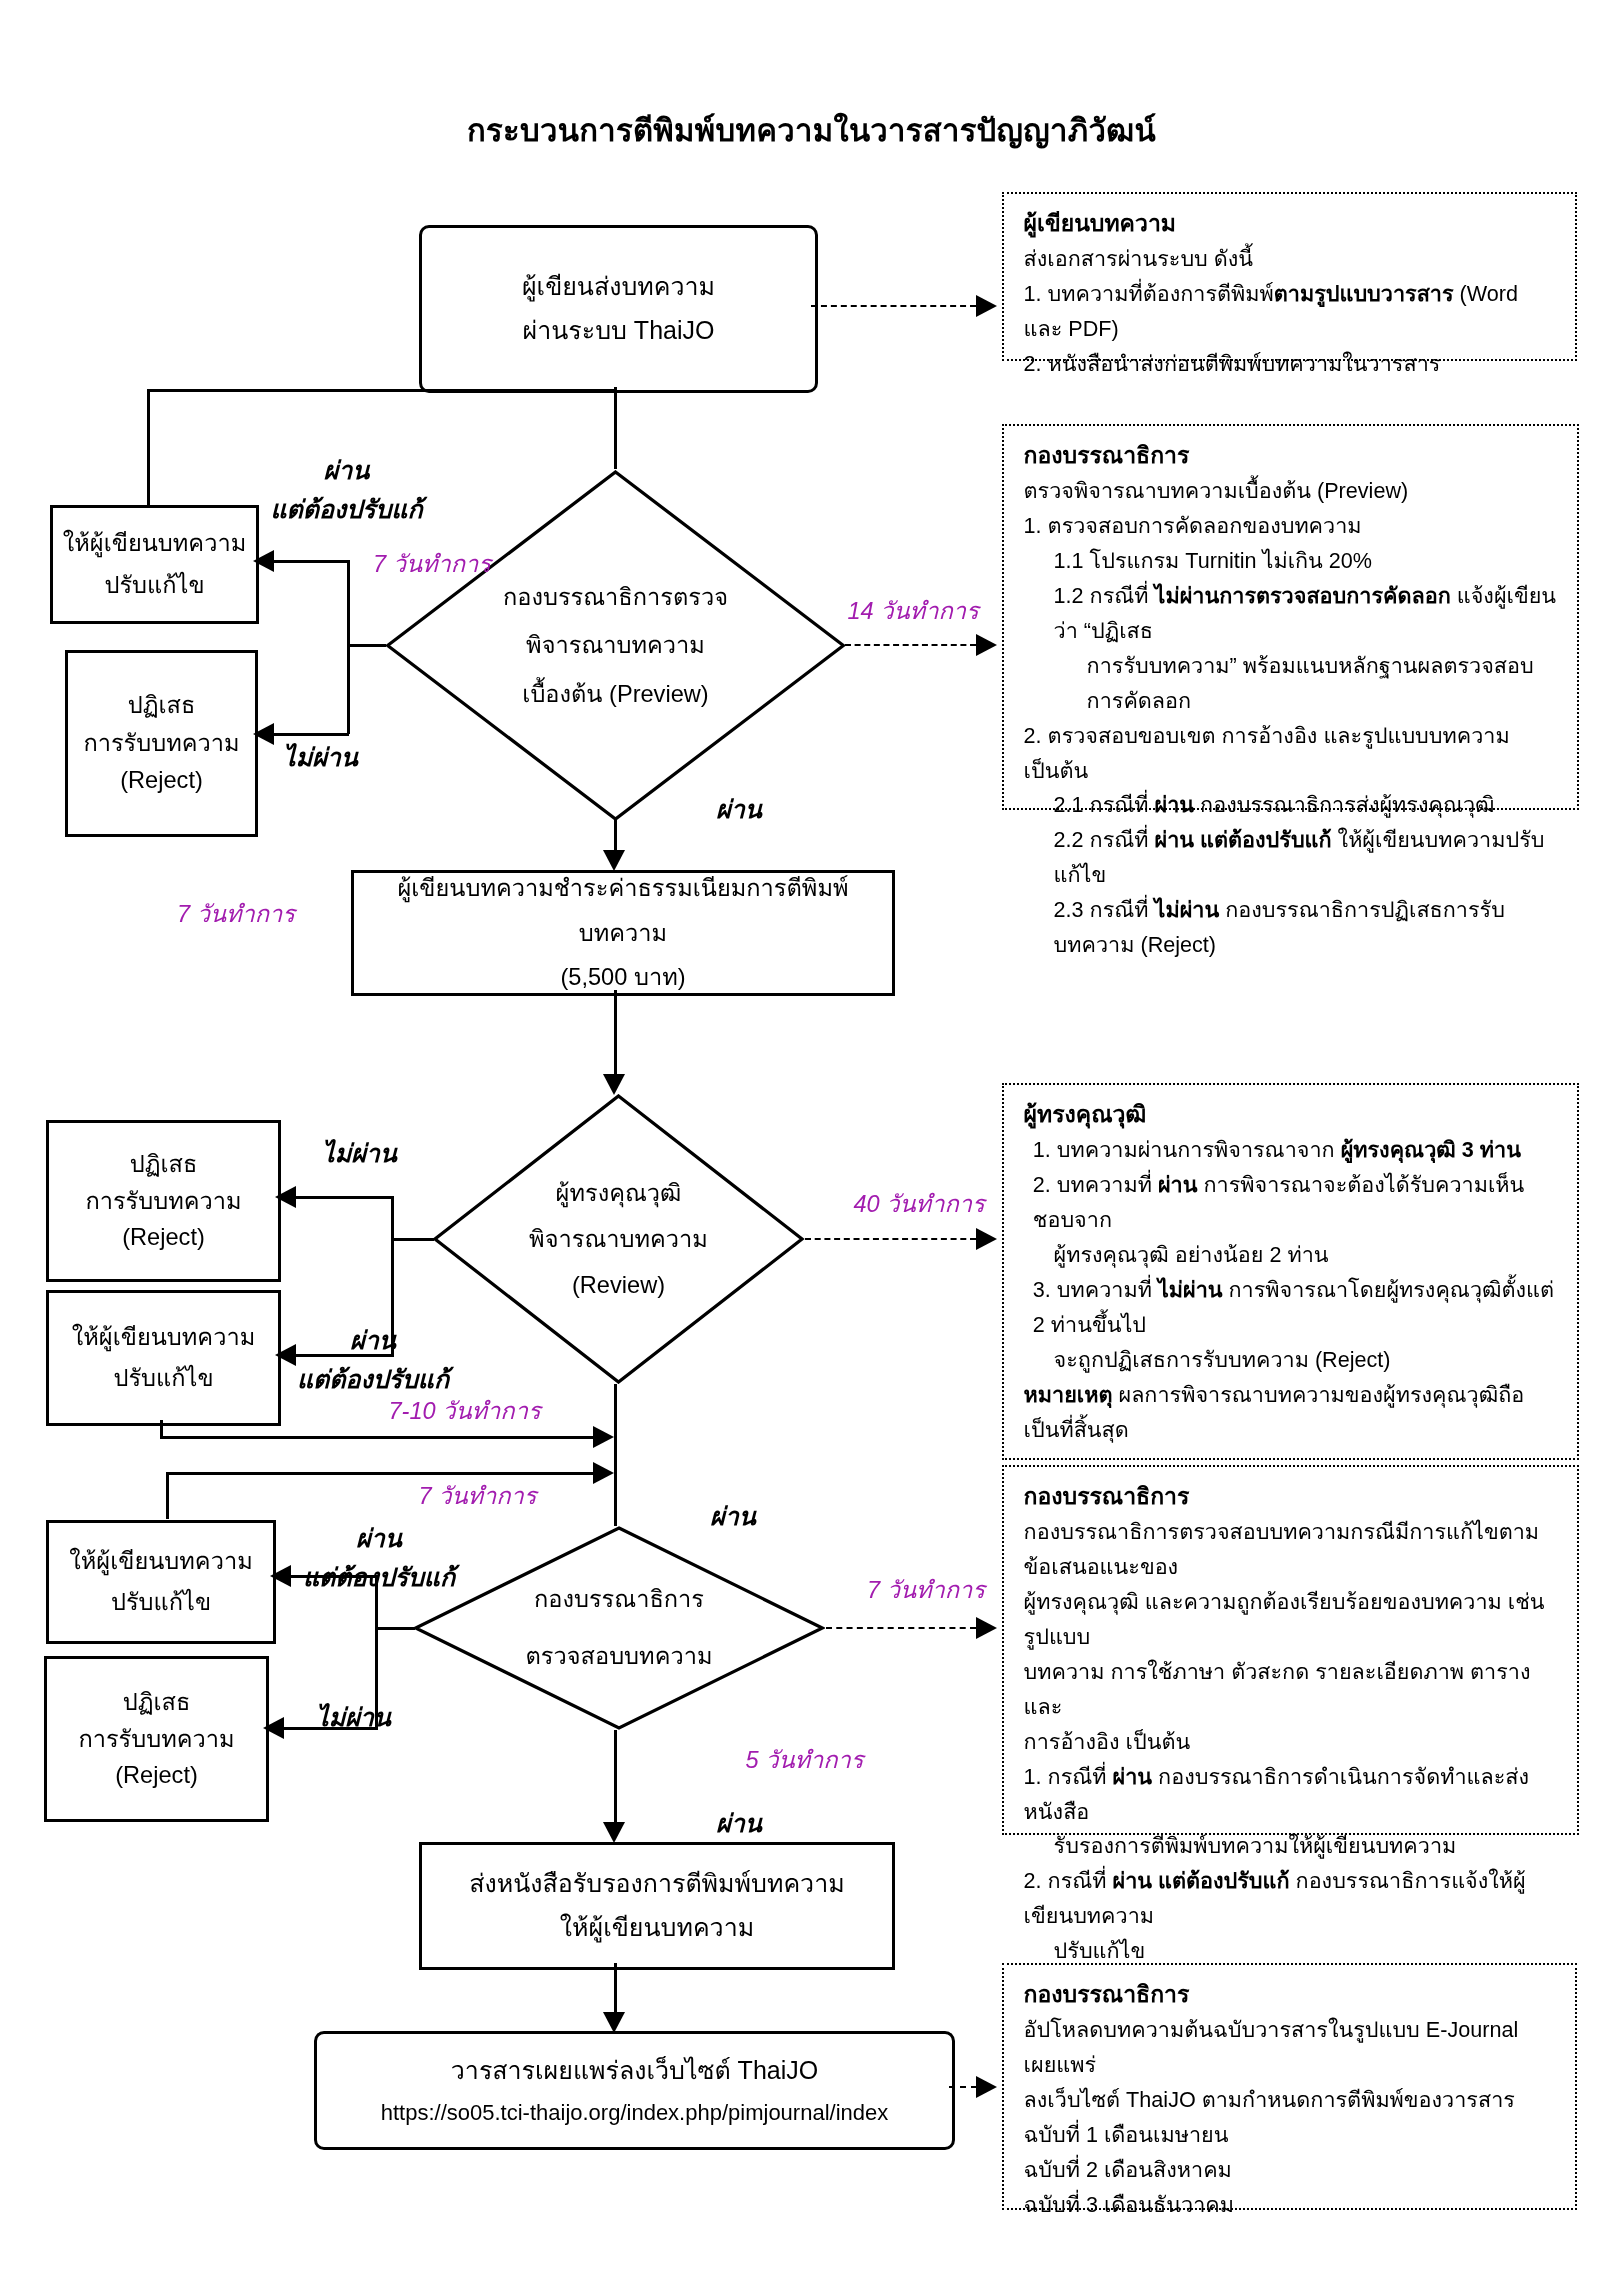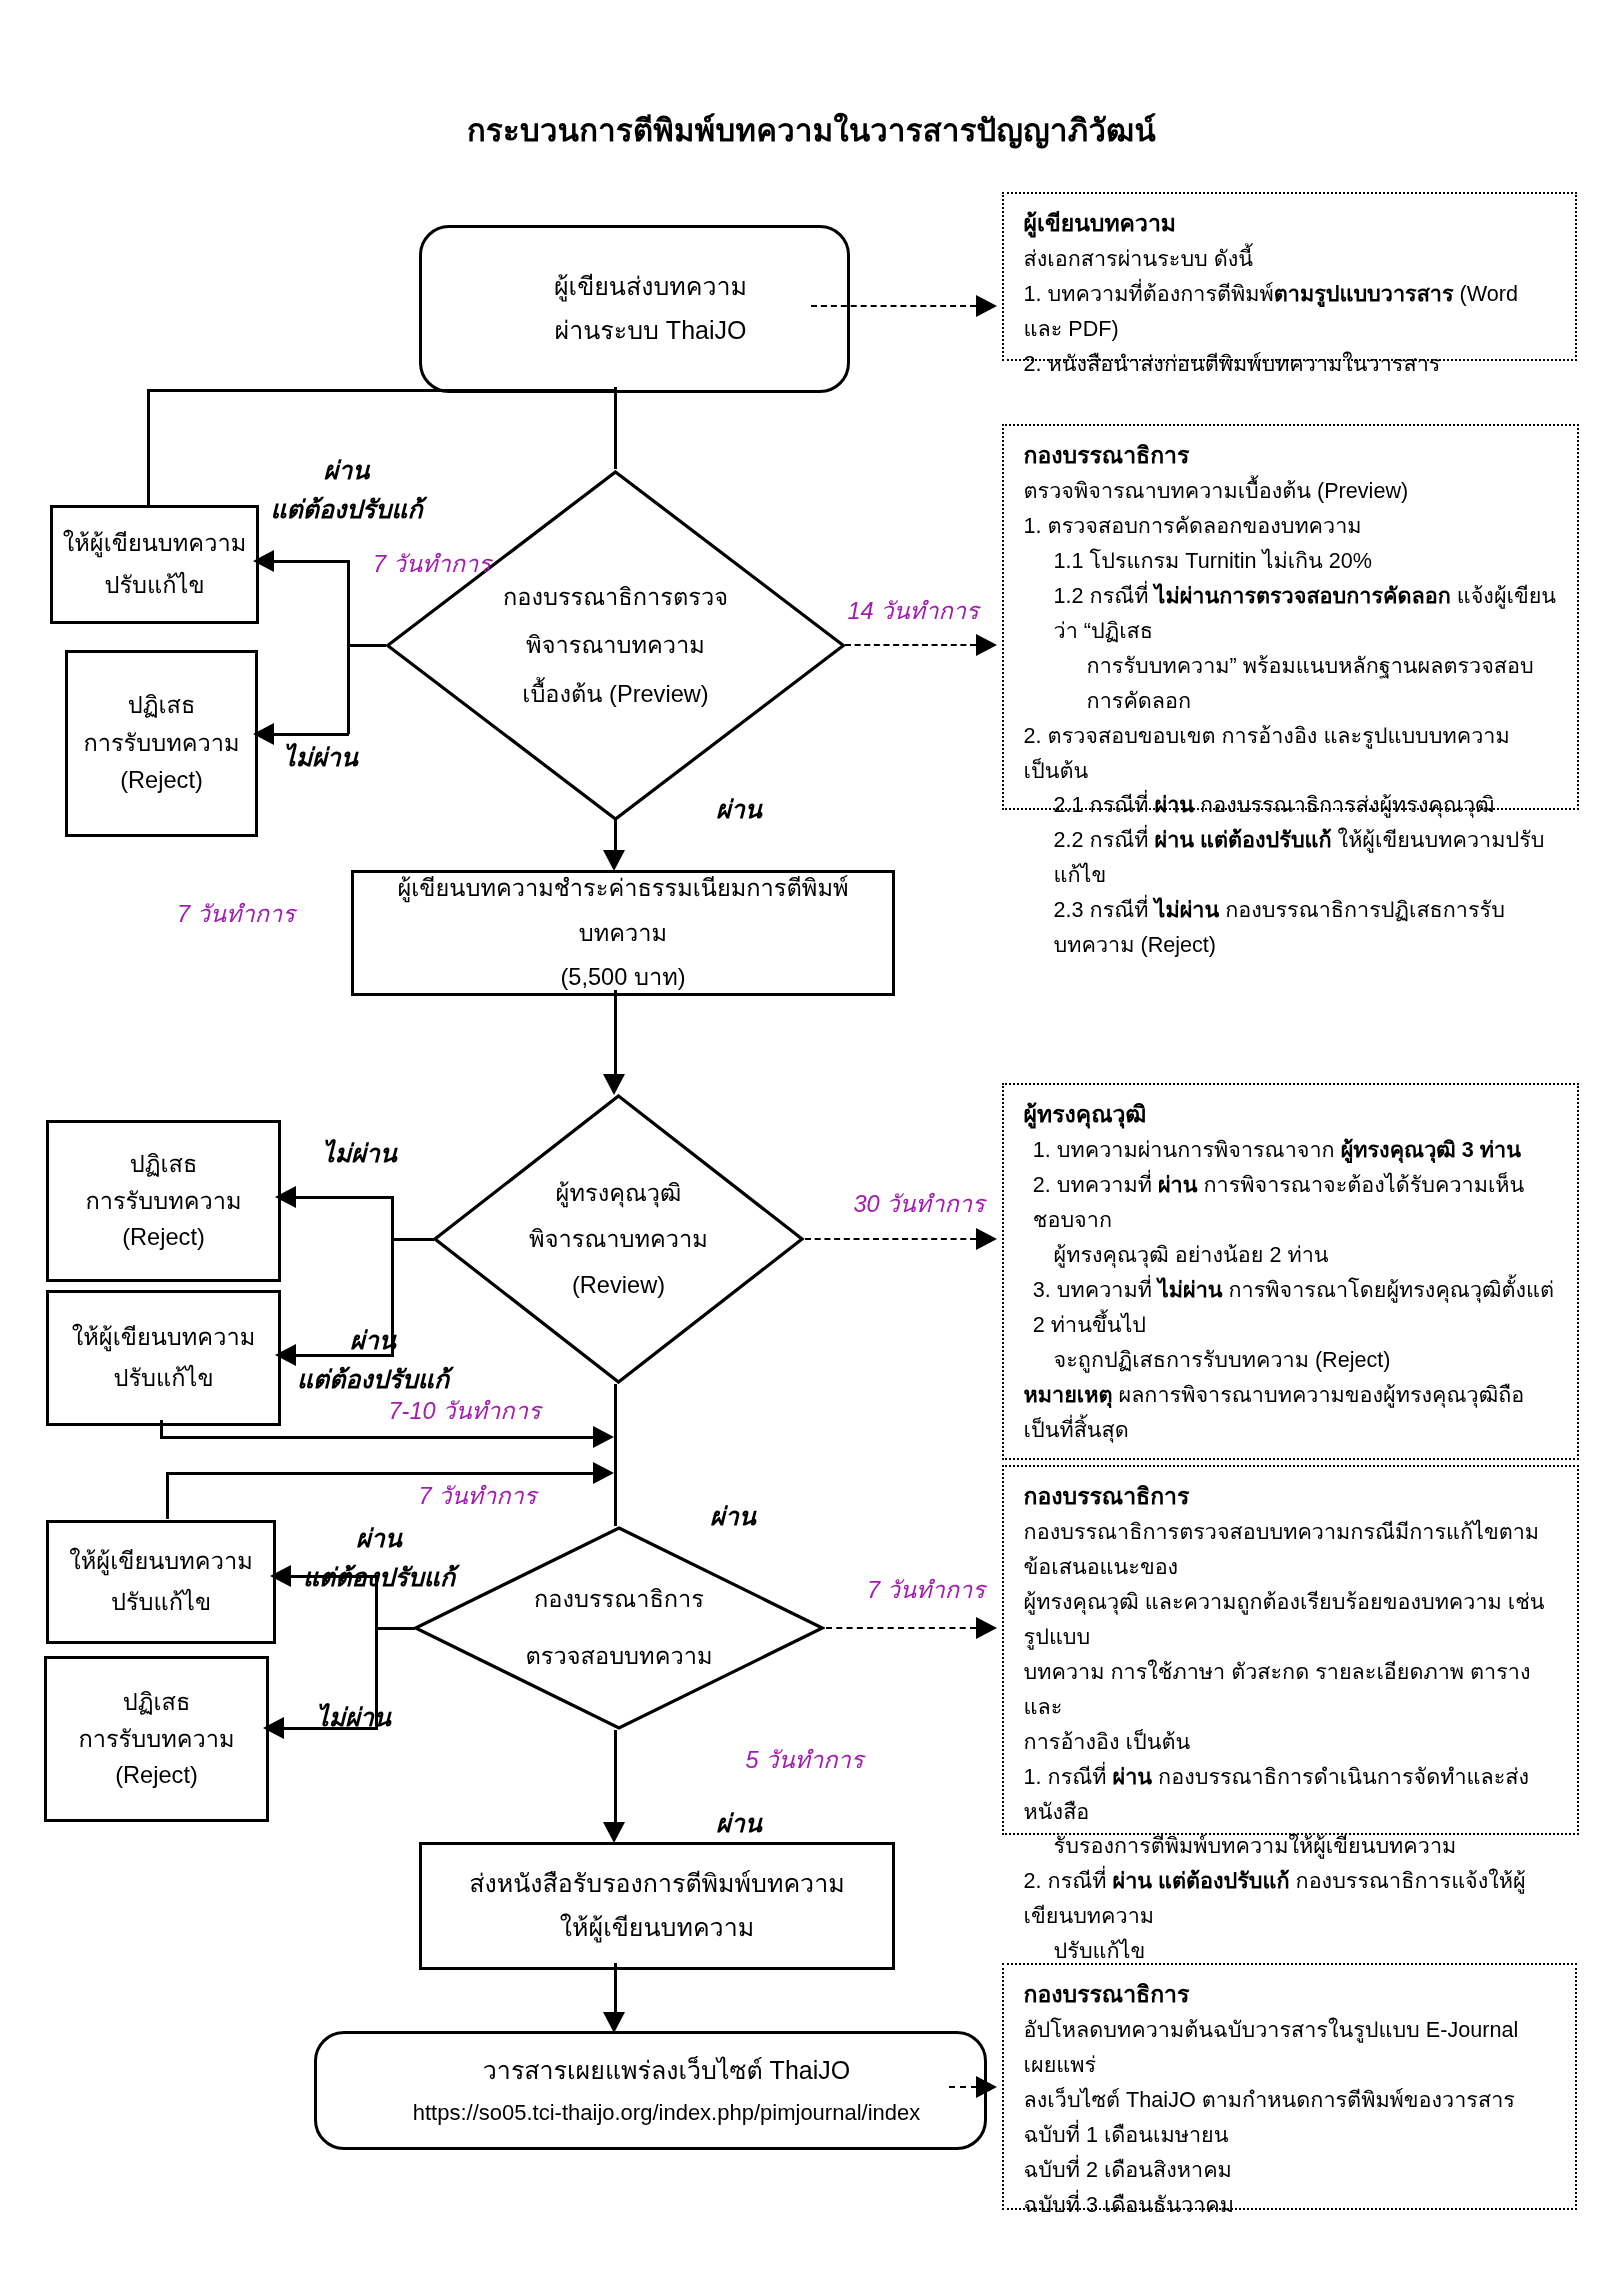--- a/index.html
+++ b/index.html
@@ -4,21 +4,21 @@
 <style>
   html,body{margin:0;padding:0;background:#ffffff;}
   body{font-family:"Liberation Sans",sans-serif;color:#000;}
   .canvas{position:relative;width:1623px;height:2295px;background:#fff;overflow:hidden;}
   .title{position:absolute;top:105px;left:0;width:100%;text-align:center;
          font-size:31px;font-weight:bold;letter-spacing:0.3px;}
   
   .box{position:absolute;background:#fff;border:3.3px solid #000;
        display:flex;flex-direction:column;align-items:center;justify-content:center;
        text-align:center;font-size:23.6px;line-height:1.75;}
-  .rounded{border-radius:30px;border-width:3.3px;padding-left:32px;}
+  .rounded{border-radius:10px;border-width:3.3px;}
   .dtext{position:absolute;display:flex;flex-direction:column;align-items:center;
          justify-content:center;text-align:center;font-size:23.6px;line-height:2.05;}
   .diamond{position:absolute;}
   .diamond svg{display:block;}
   
   .note{position:absolute;background:#fff;border:2.6px dotted #000;
         padding:10.5px 19.6px;font-size:21.6px;line-height:1.62;}
   .note-h{font-weight:bold;font-size:23px;}
   .ind1{padding-left:30px;}
   .ind2{padding-left:63px;}
@@ -249,21 +249,21 @@
     <div>ผ่าน</div>
     <div>แต่ต้องปรับแก้</div>
   </div>
   <div class="dur" style="left:347px;top:548px;width:170px;">7 วันทำการ</div>
   <div class="lbl" style="left:255px;top:738px;width:131px;">ไม่ผ่าน</div>
   <div class="lbl" style="left:680px;top:790px;width:118px;">ผ่าน</div>
   <div class="dur" style="left:831px;top:595px;width:164px;">14 วันทำการ</div>
 
   <div class="dur" style="left:154px;top:898px;width:164px;">7 วันทำการ</div>
 
-  <div class="dur" style="left:837px;top:1188px;width:164px;">30 วันทำการ</div>
+  <div class="dur" style="left:837px;top:1188px;width:164px;">40 วันทำการ</div>
   <div class="lbl" style="left:294px;top:1134px;width:131px;">ไม่ผ่าน</div>
   <div class="lbl" style="left:275px;top:1321px;width:196px;">
     <div>ผ่าน</div>
     <div>แต่ต้องปรับแก้</div>
   </div>
   <div class="dur" style="left:363px;top:1395px;width:203px;">7-10 วันทำการ</div>
   <div class="dur" style="left:386px;top:1480px;width:183px;">7 วันทำการ</div>
   <div class="lbl" style="left:674px;top:1497px;width:118px;">ผ่าน</div>
 
   <div class="lbl" style="left:281px;top:1519px;width:196px;">

